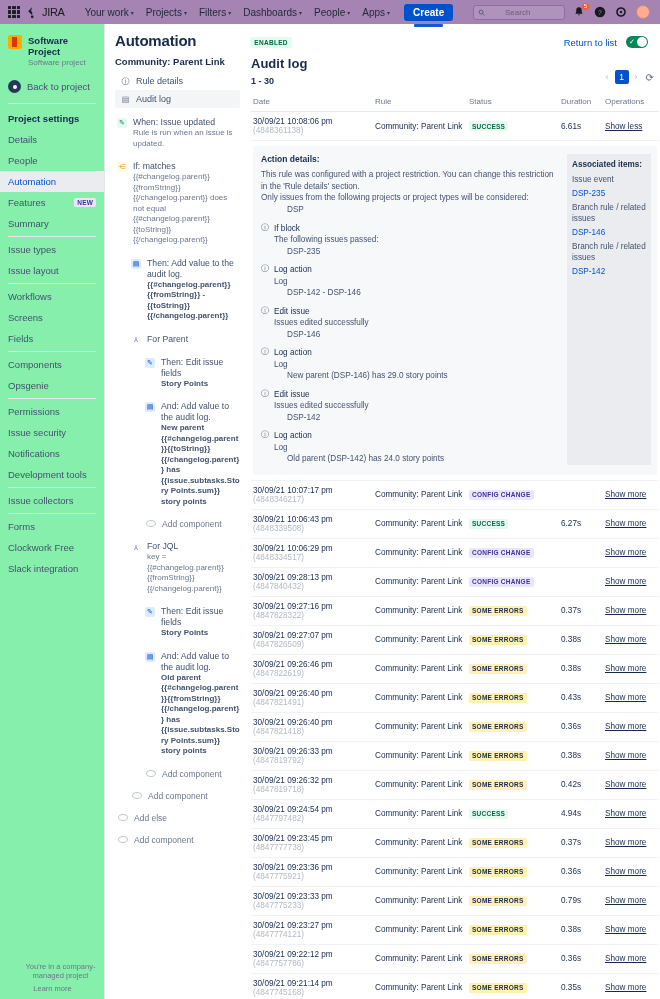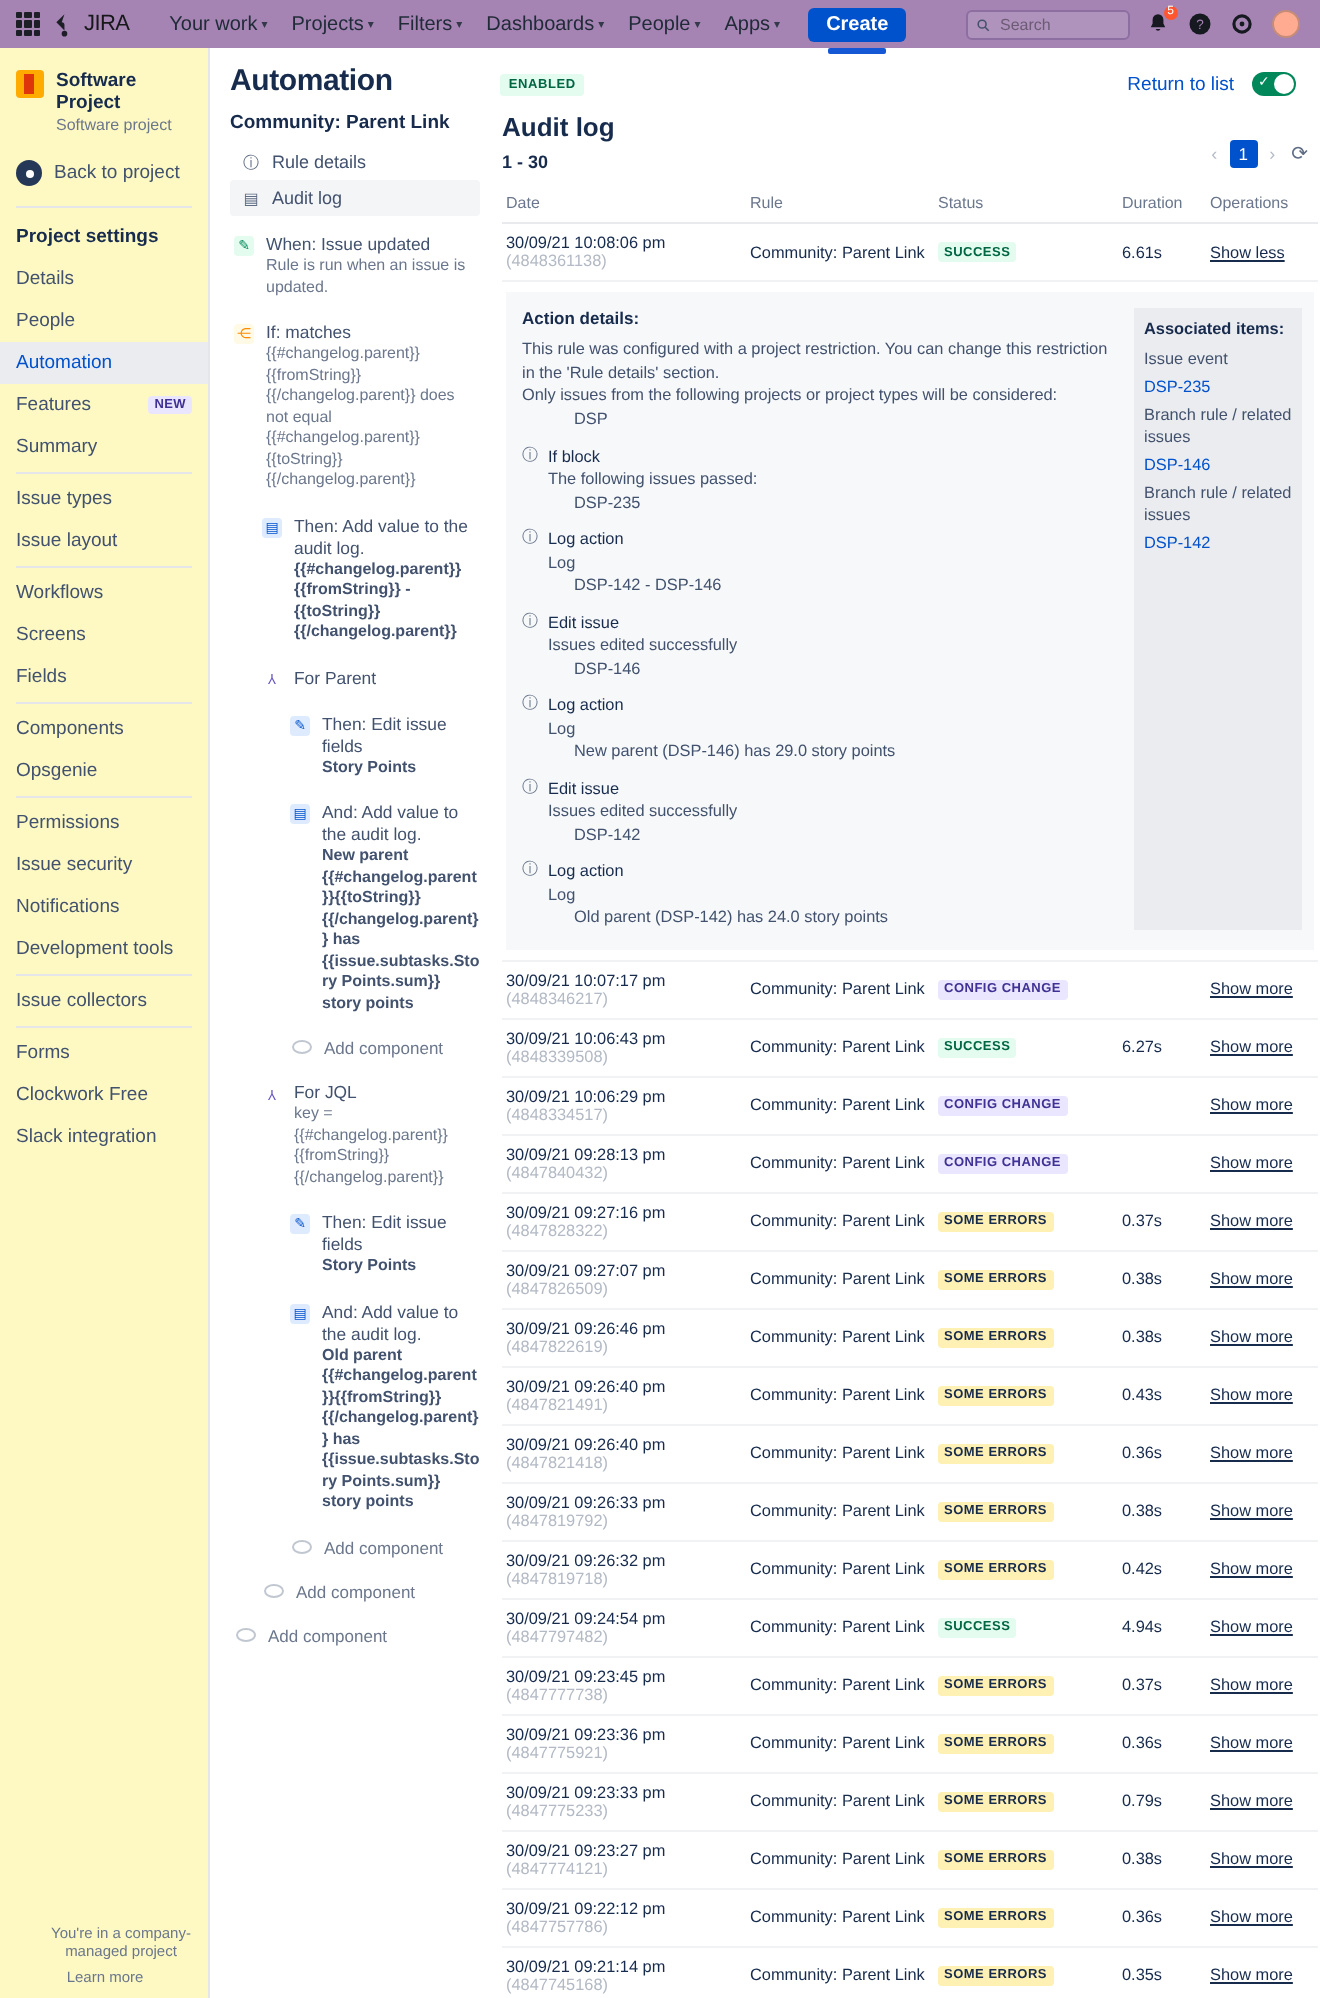--- a/index.html
+++ b/index.html
@@ -44,41 +44,41 @@
     position: relative;
   }
   .create-btn::after {
     content:""; position:absolute; left: 10px; right: 10px; bottom: -6px; height: 3px;
     background: #1558d6; border-radius: 1px;
   }
   .topnav-right {
     margin-left: auto; display: flex; align-items: center; gap: 8px; padding-right: 4px;
   }
   .search-box {
-    width: 82px; height: 15px; border: 1px solid #8d6ea0; border-radius: 3px;
+    width: 92px; height: 15px; border: 1px solid #8d6ea0; border-radius: 3px;
     background: rgba(255,255,255,0.12); display: flex; align-items: center;
-    padding: 0 4px; gap: 5px;
+    padding: 0 4px; gap: 20px;
   }
   .search-box .ph { font-size: 8px; color: #6b5b74; }
   .icon-btn { width: 13px; height: 13px; position: relative; cursor: pointer; color:#16191f; }
   .badge-dot {
     position: absolute; top: -3px; right: -3px; background: #ff5630; color: #fff;
     font-size: 6px; border-radius: 6px; padding: 0 2px; line-height: 7px; min-width: 7px; text-align:center;
   }
   .avatar-circle {
     width: 14px; height: 14px; border-radius: 50%; background: #ffab91;
     border: 1px solid #c58c79;
   }
 
   
   .shell { display: flex; width: 660px; height: 975px; }
 
   
   .sidebar {
-    width: 105px; flex: 0 0 105px; background: #fef9c3;
+    width: 105px; flex: 0 0 105px; background: #86efac;
     border-right: 1px solid #e4e6ea; position: relative;
     padding-top: 9px; font-size: 9.5px;
   }
   .proj-head { display: flex; gap: 6px; align-items: flex-start; padding: 2px 8px 8px 8px; }
   .proj-avatar {
     width: 14px; height: 14px; border-radius: 2px; background: #ffab00; flex: 0 0 14px;
     position: relative; overflow:hidden;
   }
   .proj-avatar::after {
     content:""; position:absolute; left:4px; top:2px; width:5px; height:10px; background:#de350b;
@@ -492,20 +492,26 @@
             <div class="node indent2">
               <span class="nico circ"></span>
               <div class="ntext">
                 <div class="addcmp">Add component</div>
               </div>
             </div>
             <div class="node indent1">
               <span class="nico circ"></span>
               <div class="ntext">
                 <div class="addcmp">Add component</div>
+              </div>
+            </div>
+            <div class="node ">
+              <span class="nico circ"></span>
+              <div class="ntext">
+                <div class="addcmp">Add else</div>
               </div>
             </div>
             <div class="node ">
               <span class="nico circ"></span>
               <div class="ntext">
                 <div class="addcmp">Add component</div>
               </div>
             </div>
           </div>
       </div>

